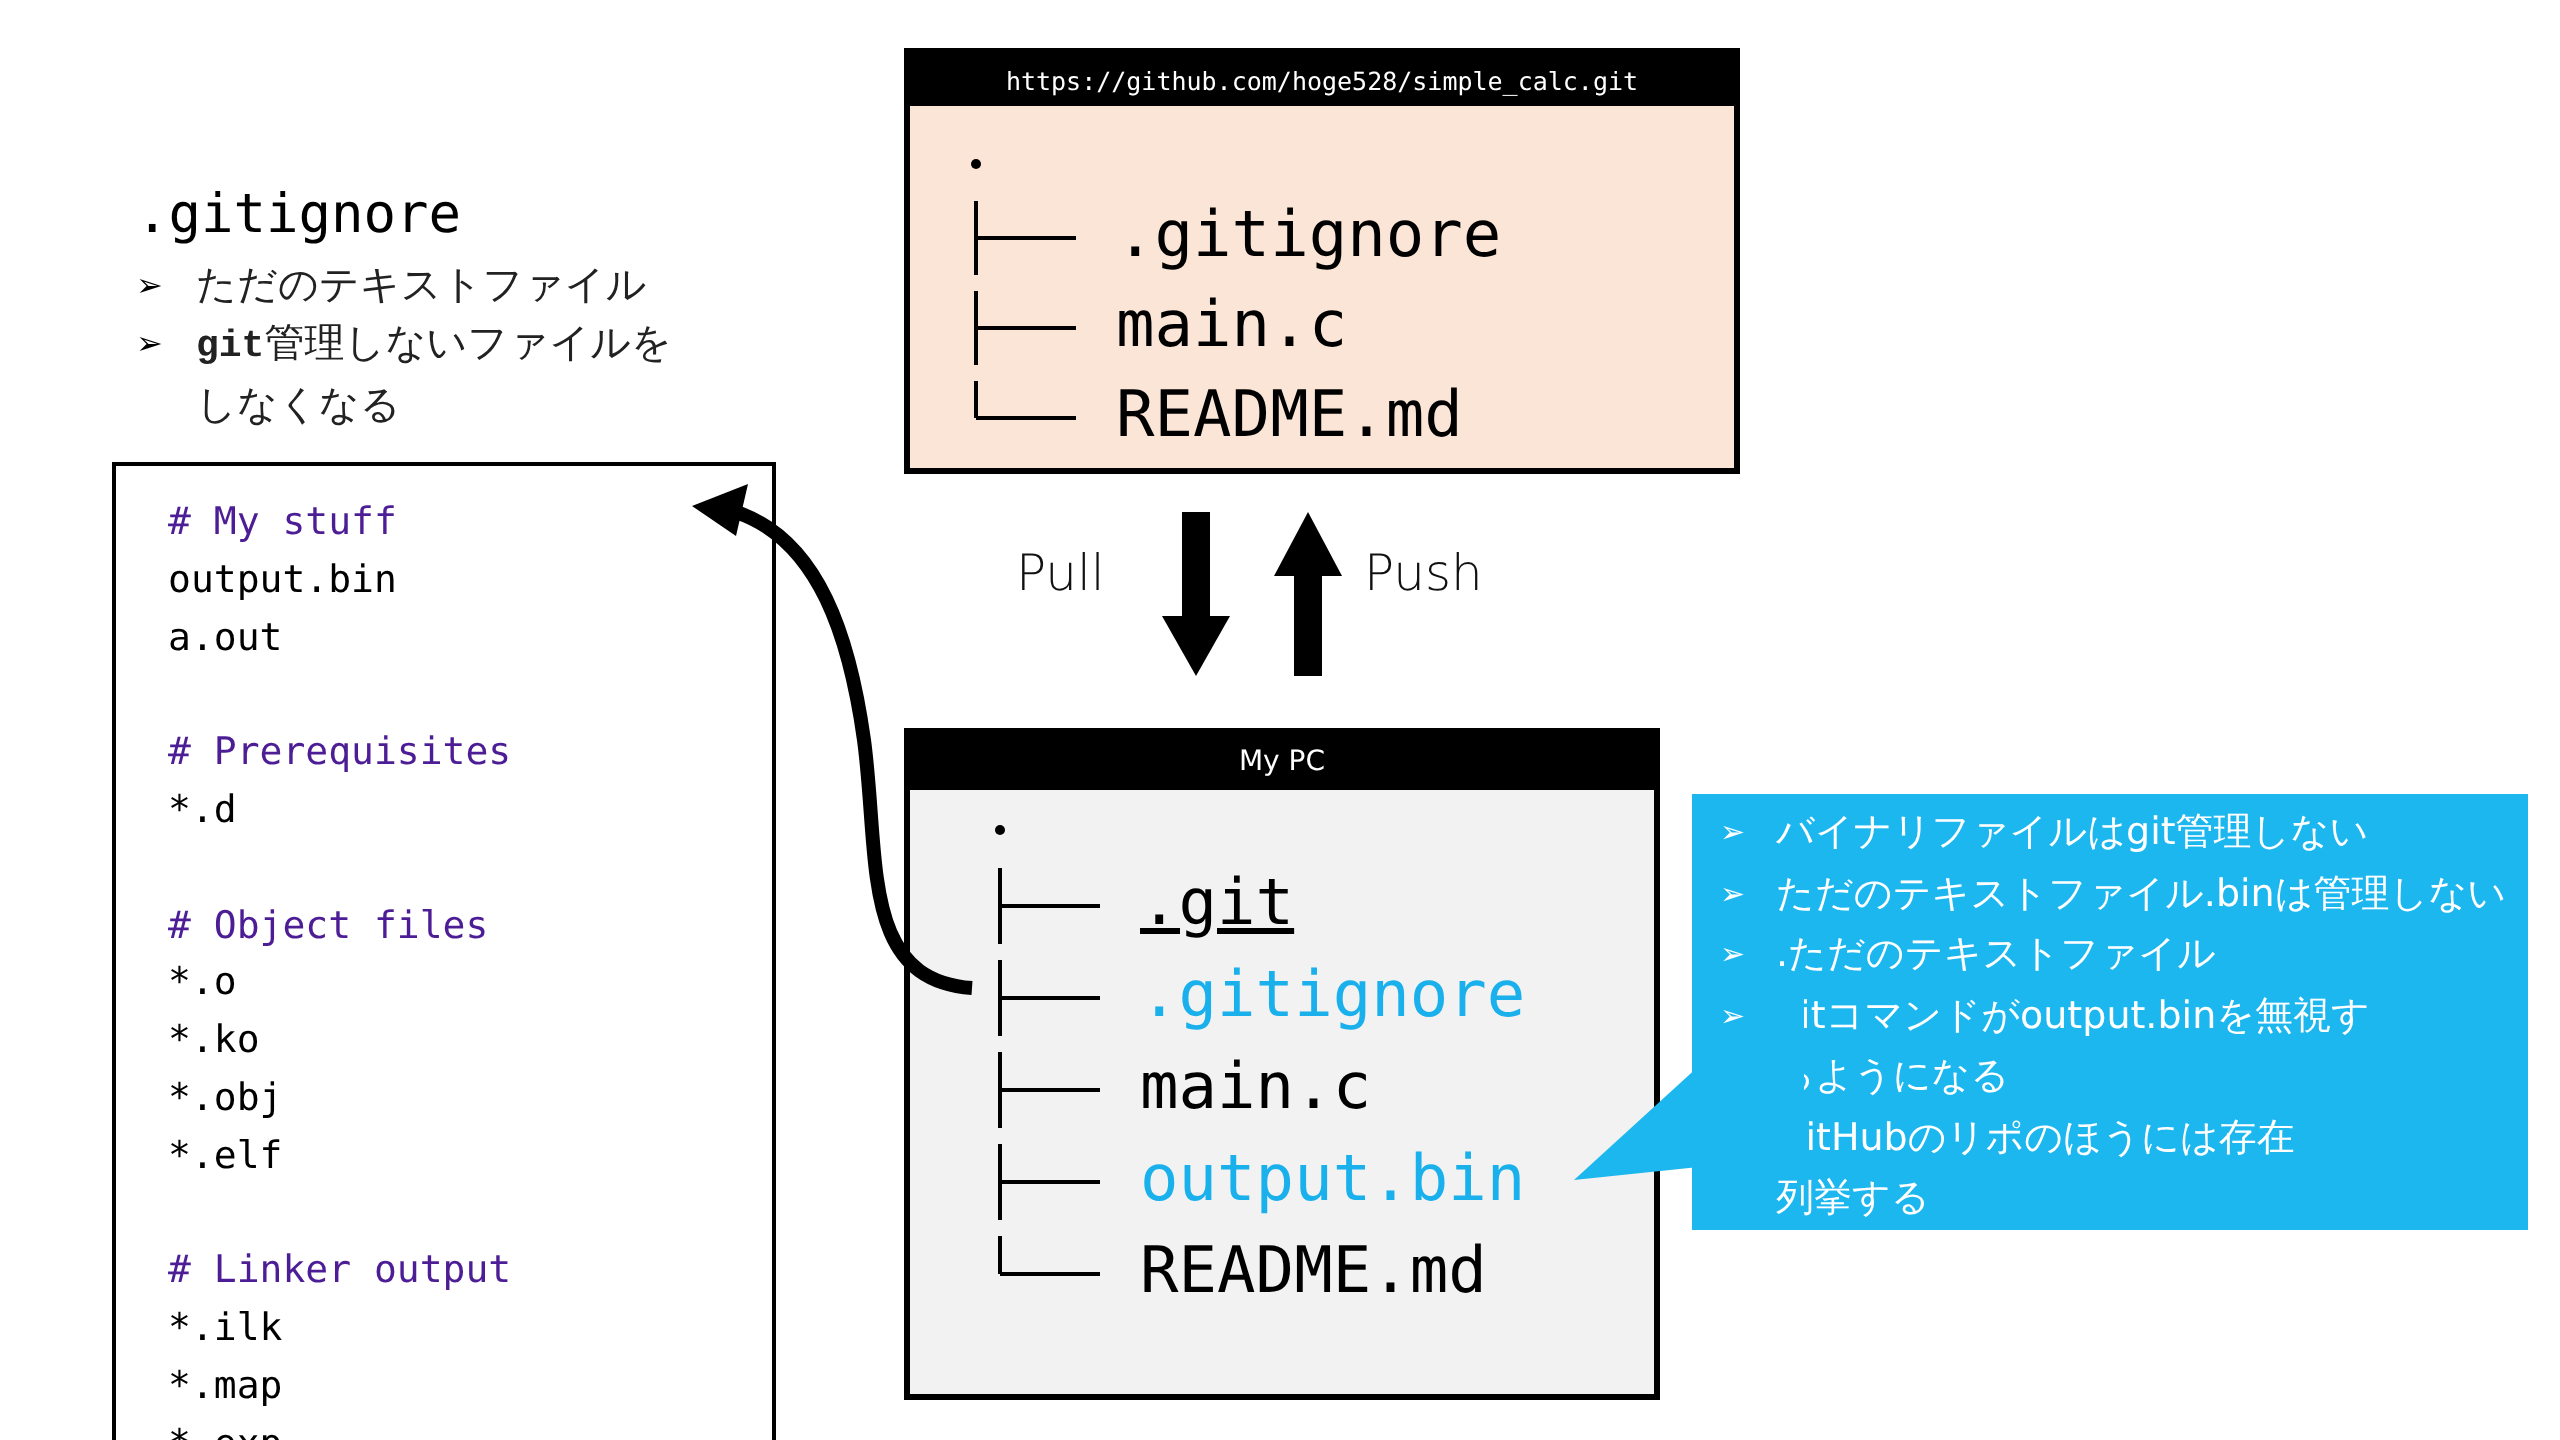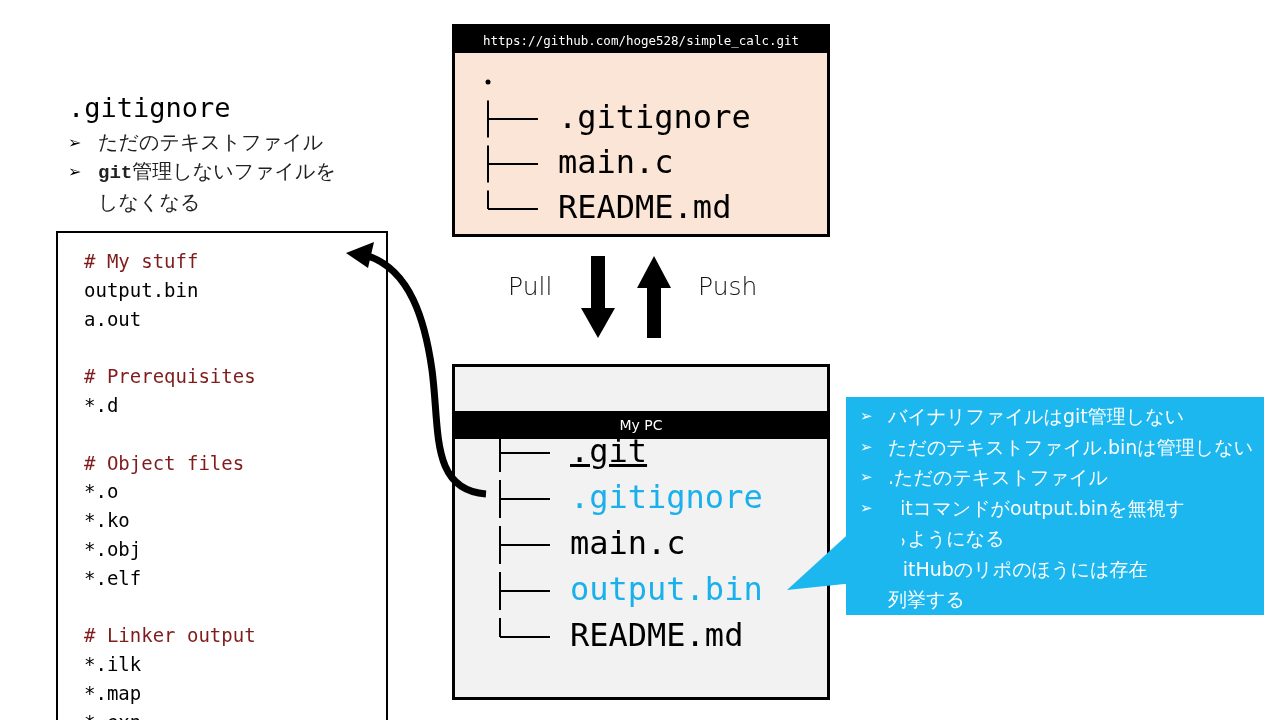--- a/index.html
+++ b/index.html
@@ -29,59 +29,59 @@
     #gitignore-box {
       left: 56px; top: 231px; width: 328px; height: 500px;
       border: 2px solid #000; border-bottom: none; background: #fff;
       overflow: hidden;
     }
     #gitignore-lines {
       position: absolute; left: 26px; top: 14px;
       font-family: "DejaVu Sans Mono", monospace; font-size: 19px;
       line-height: 28.8px; color: #000; white-space: pre;
     }
-    .comment { color: #7f1d1d; }
+    .comment { color: #4c1d95; }
 
     
     #remote-box {
       left: 452px; top: 24px; width: 372px; height: 207px;
-      border: 3px solid #000; background: #fbe5d6;
+      border: 3px solid #000; background: #fbe5d6; padding-left: 40px;
     }
     #remote-header {
       position: absolute; left: 0; top: 0; right: 0; height: 26px;
       background: #000; color: #fff; text-align: center;
       font-family: "DejaVu Sans Mono", monospace; font-size: 12.5px; line-height: 28px;
     }
 
     
     #local-box {
       left: 452px; top: 364px; width: 372px; height: 330px;
       border: 3px solid #000; background: #f2f2f2;
     }
     #local-header {
       position: absolute; left: 0; top: 0; right: 0; height: 28px;
       background: #000; color: #fff; text-align: center;
-      font-family: "DejaVu Sans", sans-serif; font-size: 14px; line-height: 28px; margin-top: 44px;
+      font-family: "DejaVu Sans", sans-serif; font-size: 14px; line-height: 28px;
     }
 
     .tree-svg { position: absolute; left: 0; top: 0; }
     .tree-name {
       position: absolute;
       font-family: "DejaVu Sans Mono", monospace; font-size: 32px; color: #000;
       white-space: nowrap; line-height: 40px;
     }
     .tree-name.highlight { color: #1ab0ec; }
 
     
     #pull-label, #push-label {
       font-family: "DejaVu Sans", sans-serif; font-size: 25px; color: #111;
       font-weight: 300;
     }
     #pull-label { left: 508px; top: 272px; }
-    #push-label { left: 682px; top: 272px; margin-left: 16px; }
+    #push-label { left: 682px; top: 272px; }
 
     
     #callout {
       left: 846px; top: 397px; width: 418px; height: 218px;
       background: #1cb7ef;
     }
     #callout-lines {
       position: absolute; left: 14px; top: 4px; right: 8px;
       color: #fff; font-size: 19px; line-height: 30.5px;
     }

